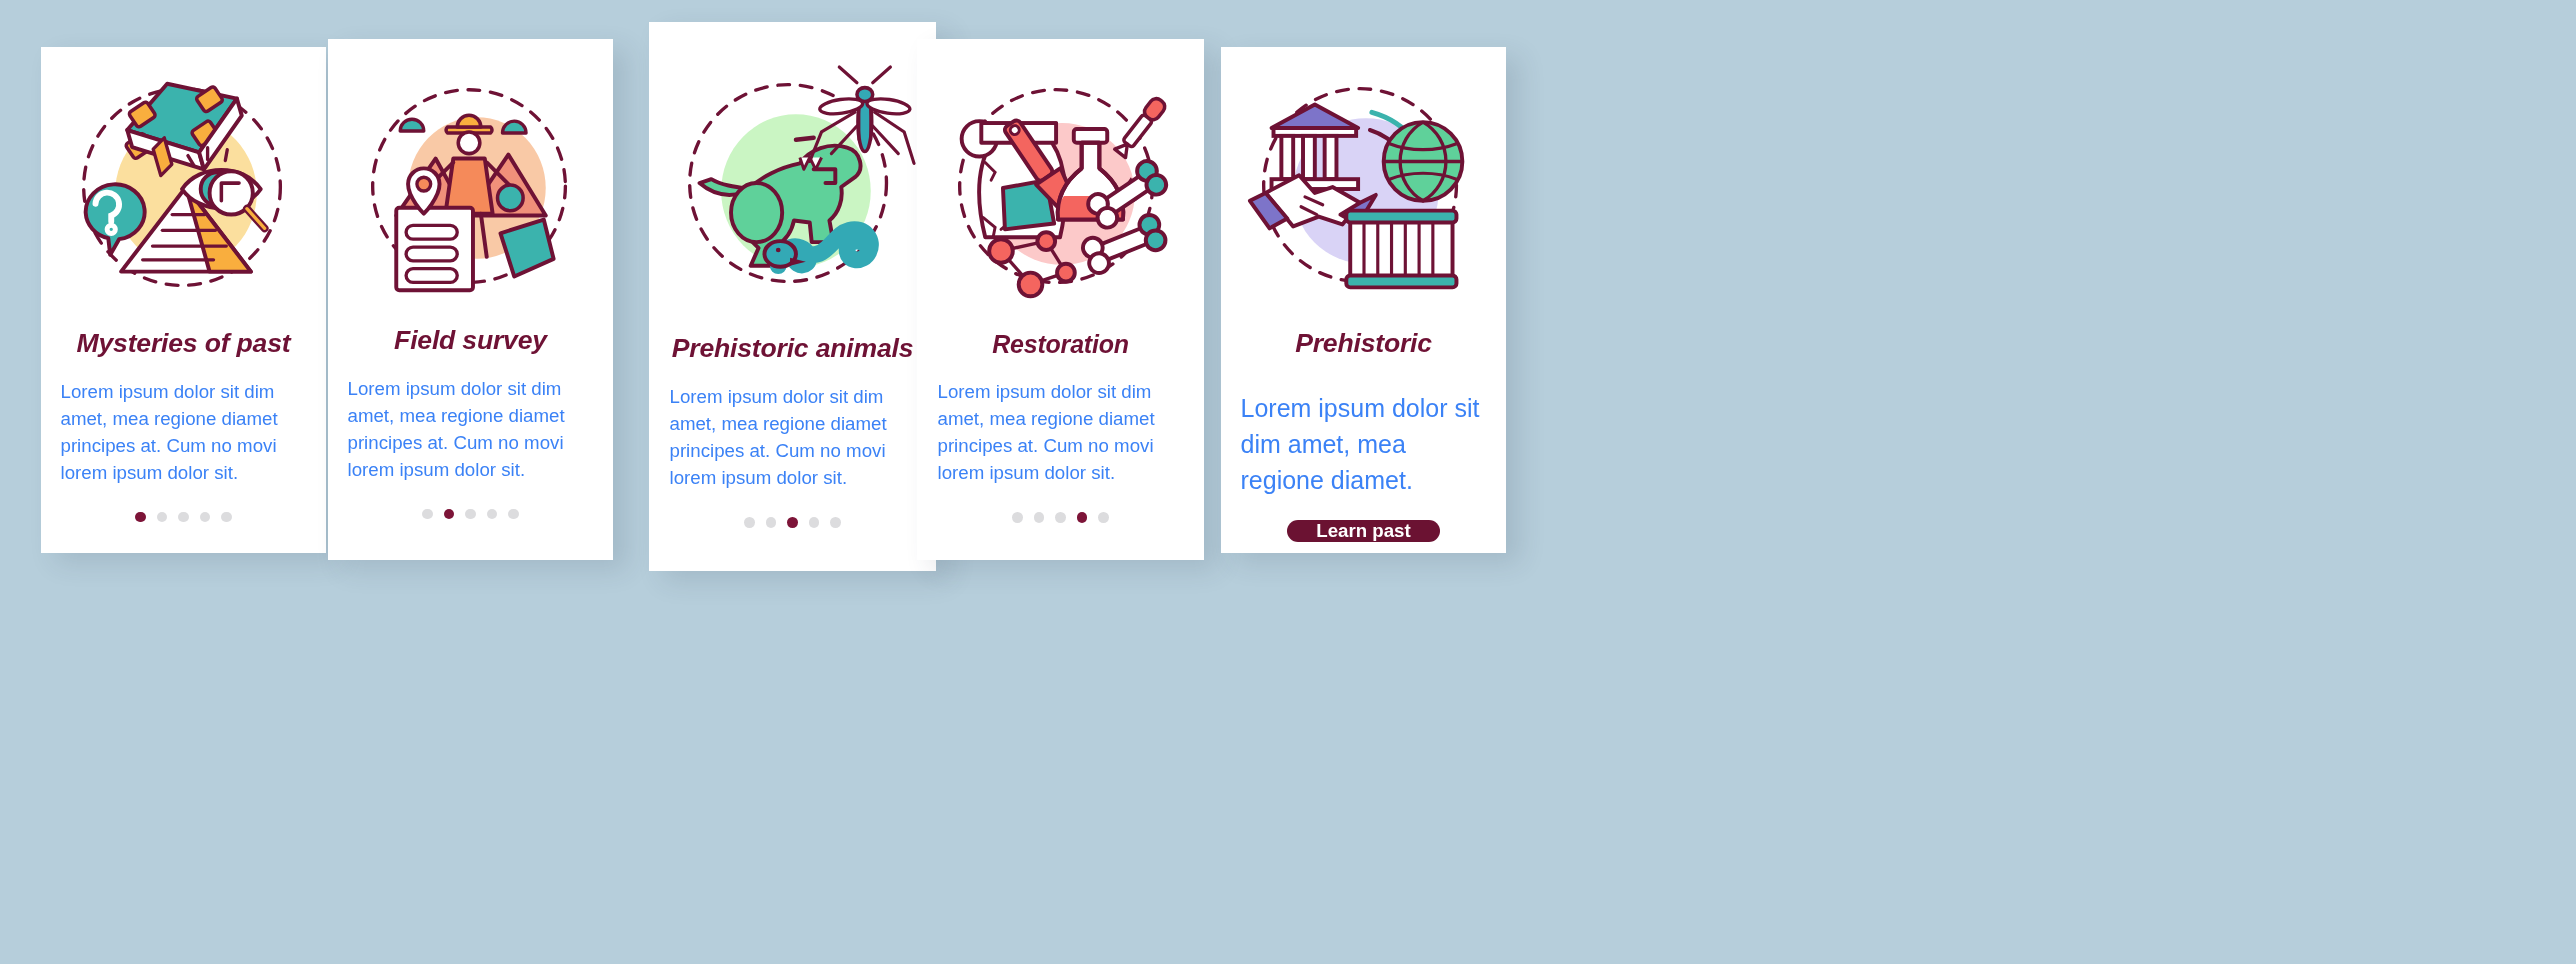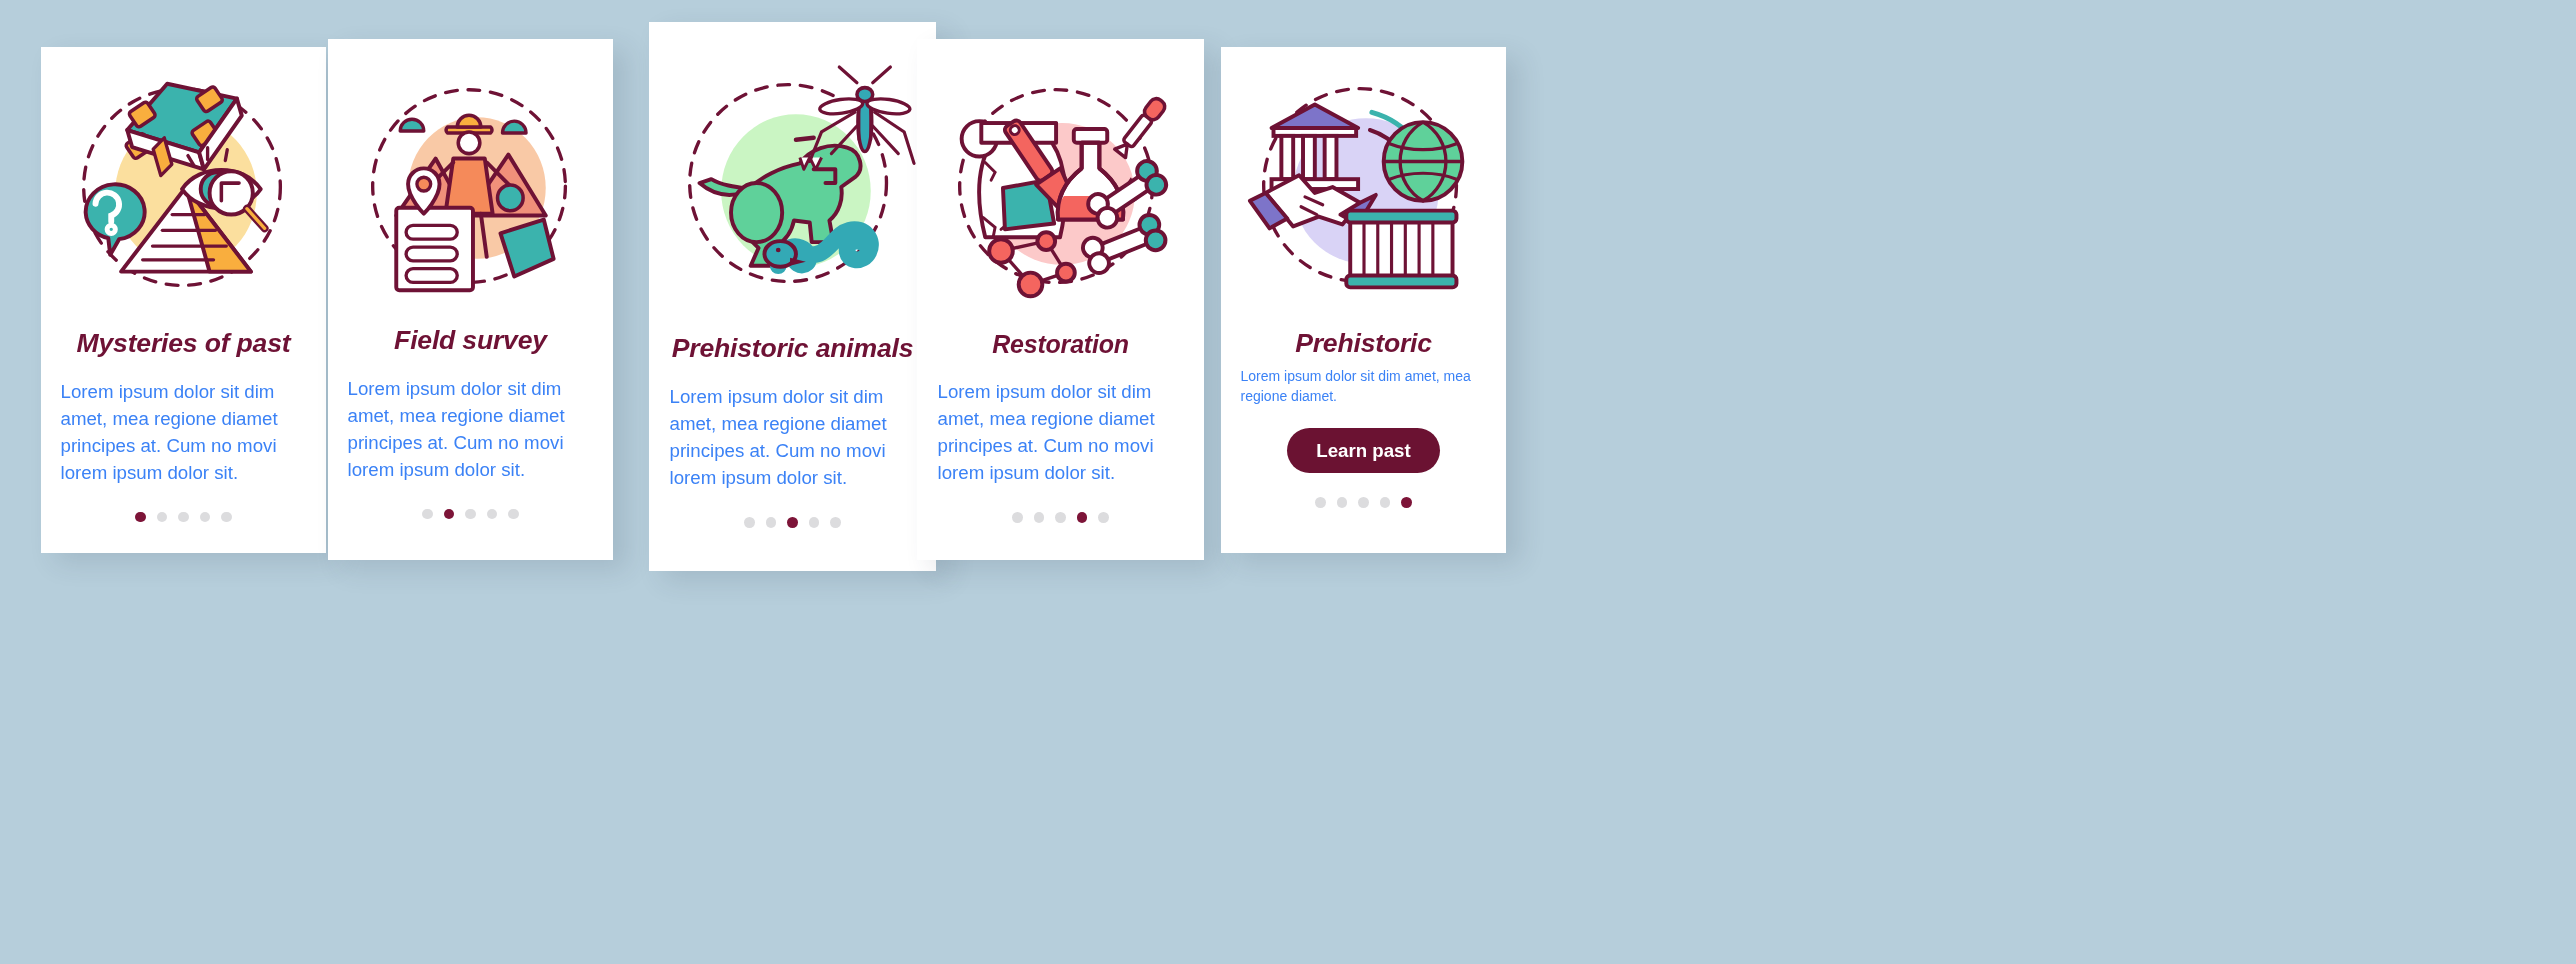--- a/index.html
+++ b/index.html
@@ -355,21 +355,21 @@
             <line x1="164" y1="158" x2="164" y2="214"></line>
             <line x1="178" y1="158" x2="178" y2="214"></line>
             <line x1="192" y1="158" x2="192" y2="214"></line>
           </g>
           <rect x="104" y="146" width="112" height="12" rx="4" fill="#3bb3ad" stroke="#6e1235" stroke-width="4"></rect>
           <rect x="104" y="212" width="112" height="12" rx="4" fill="#3bb3ad" stroke="#6e1235" stroke-width="4"></rect>
         </g>
       </svg>
     </div>
     <div class="card-title" style="font-size:26.6px;margin-top:5.9px;">Prehistoric</div>
-    <div class="card-body" style="font-size:14px;margin-top:8px;max-width:246px;">Lorem ipsum dolor sit dim amet, mea regione diamet.</div>
+    <div class="card-body" style="font-size:25px;margin-top:32px;max-width:246px;">Lorem ipsum dolor sit dim amet, mea regione diamet.</div>
     <button class="learn-btn" style="margin-top:21.6px;height:45px;font-size:18.7px;">Learn past</button>
     <div class="dots" style="margin-top:23.6px;">
       <span class="dot"></span>
       <span class="dot"></span>
       <span class="dot"></span>
       <span class="dot"></span>
       <span class="dot active"></span>
     </div>
   </div>
 

